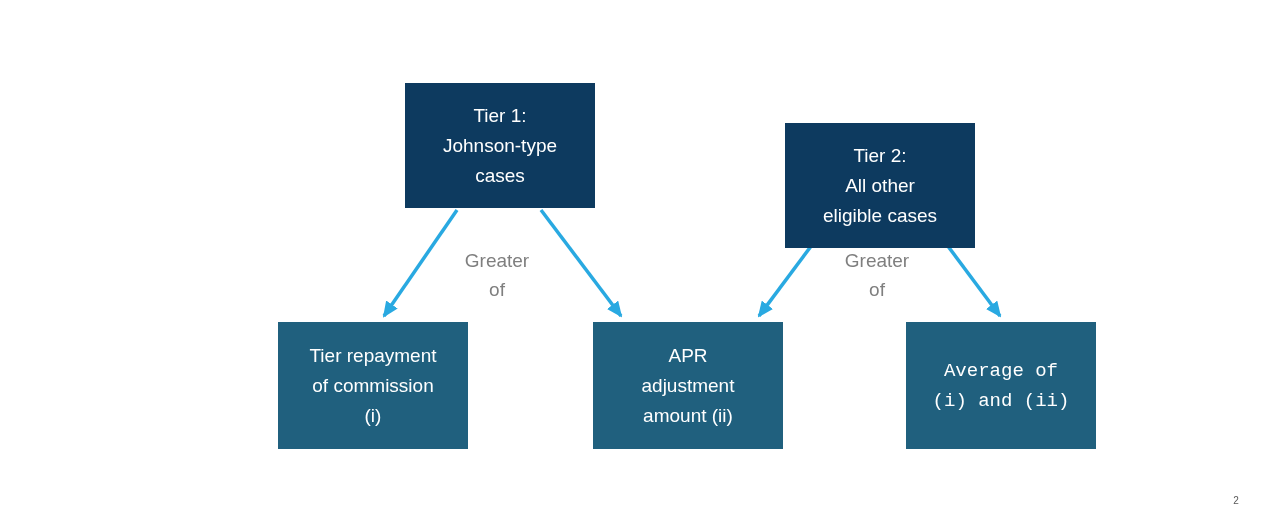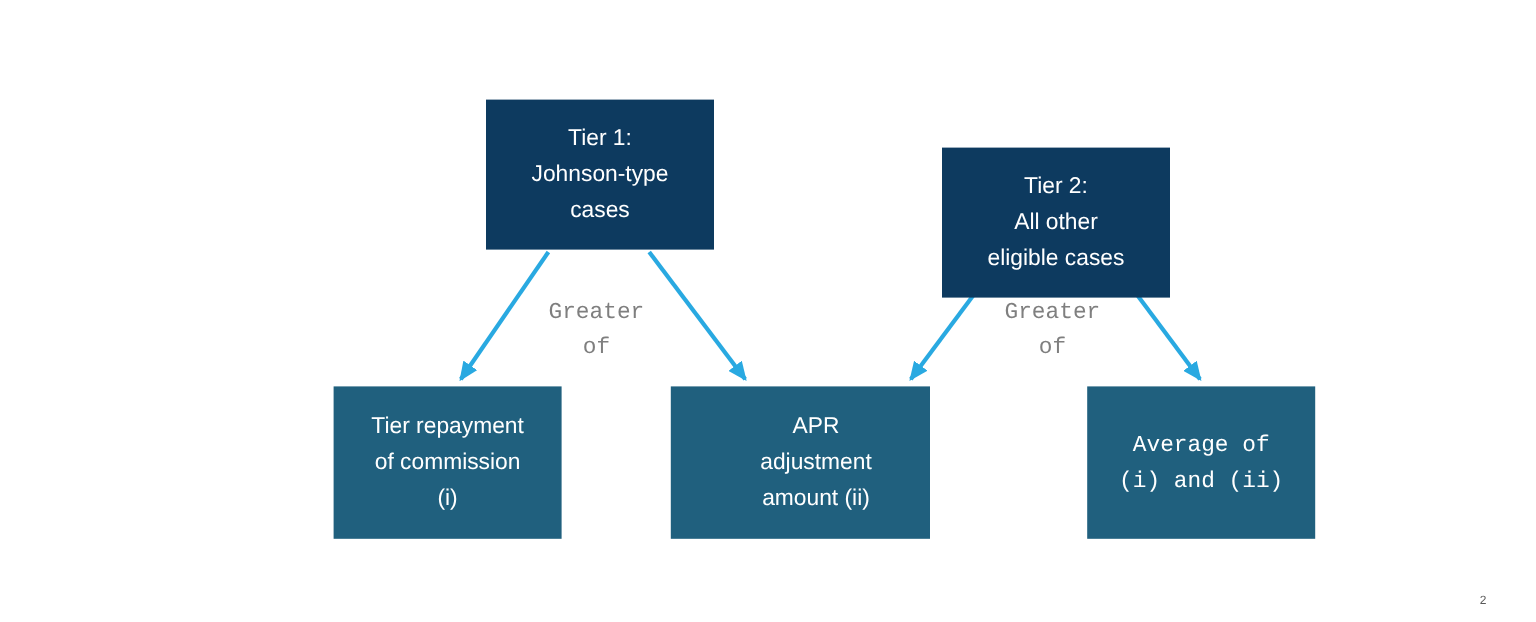--- a/index.html
+++ b/index.html
@@ -48,21 +48,20 @@
   }
   .connector-label {
     position: absolute;
     top: 246px;
     transform: translateX(-50%);
     color: #7f7f7f;
     font-size: 19px;
     line-height: 29px;
     text-align: center;
     white-space: pre-line;
-    font-family: Liberation Mono, monospace;
   }
   .page-number {
     position: absolute;
     left: 1229px;
     top: 495px;
     width: 14px;
     color: #595959;
     font-size: 10px;
     text-align: center;
   }
@@ -101,21 +100,21 @@
 
   <div class="connector-label" style="left:877px;">Greater
 of</div>
 
   <div class="box outcome-box" style="left:278px;">
     <span>Tier repayment
 of commission
 (i)</span>
   </div>
 
-  <div class="box outcome-box" style="left:559px;padding-left:26px;">
+  <div class="box outcome-box" style="left:593px;">
     <span>APR
 adjustment
 amount (ii)</span>
   </div>
 
   <div class="box outcome-box" style="left:906px;font-family:Liberation Mono, monospace;">
     <span>Average of
 (i) and (ii)</span>
   </div>
 

